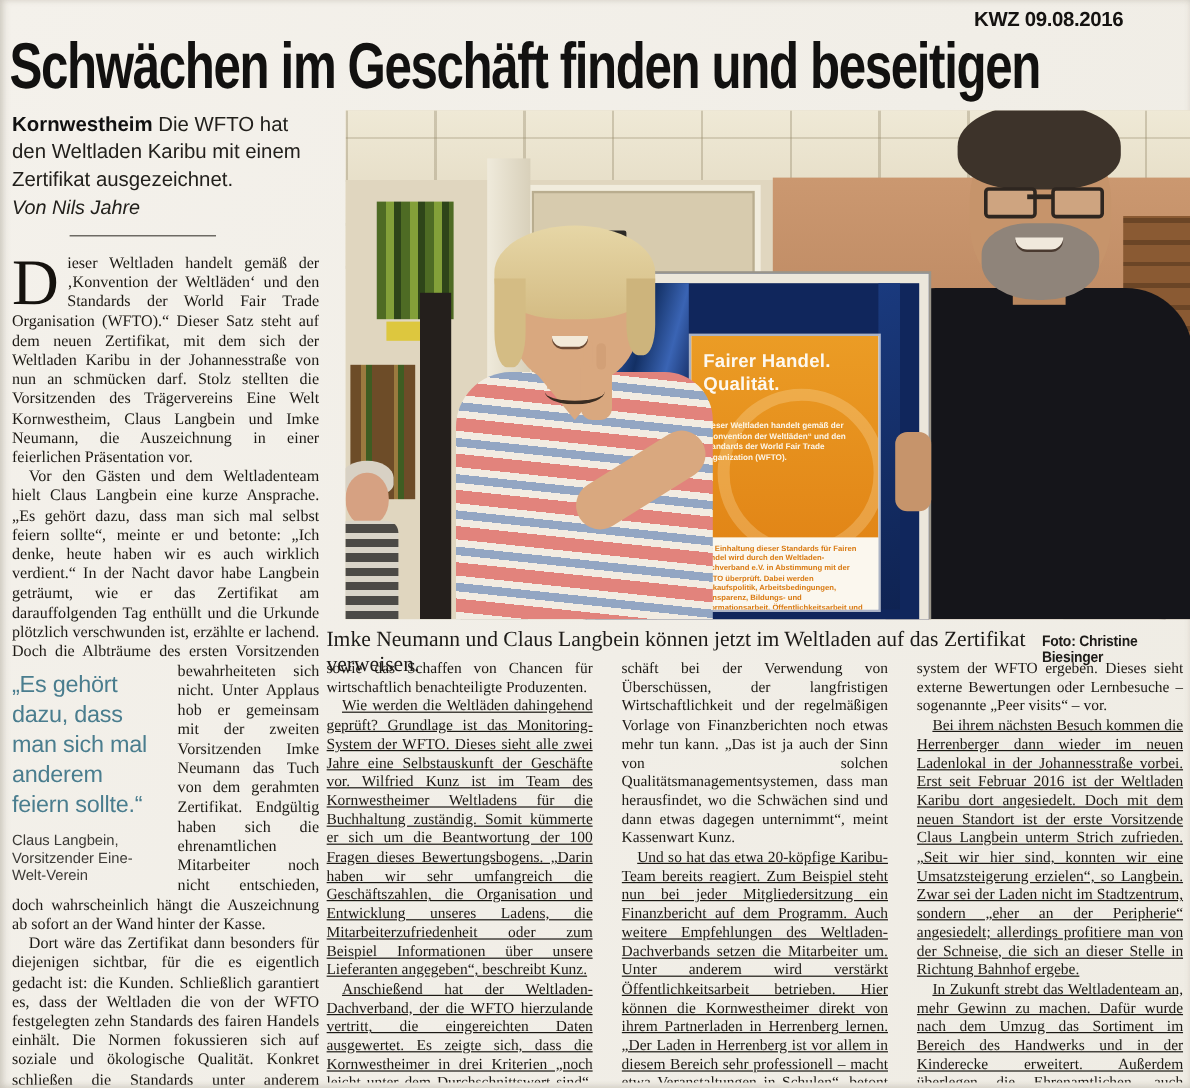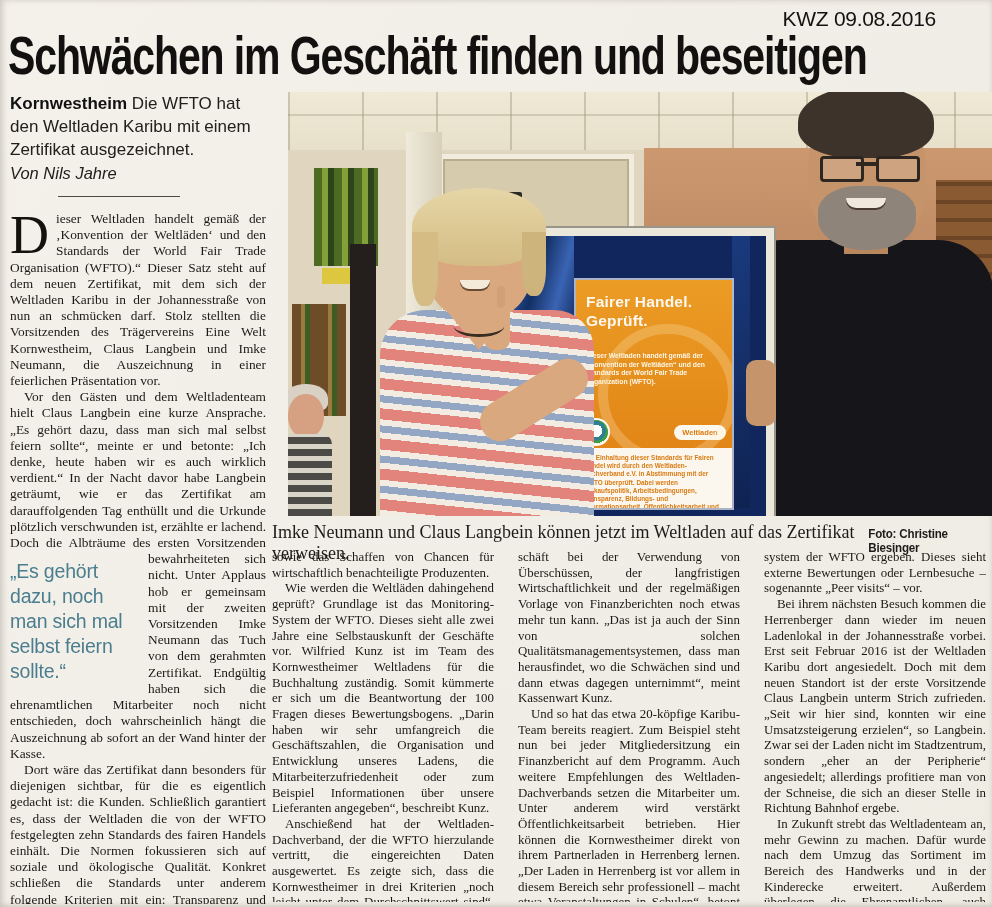--- a/index.html
+++ b/index.html
@@ -5,21 +5,21 @@
   html,body{margin:0;padding:0;background:#888;}
   .page{
     position:relative;width:992px;height:907px;margin:0 auto;
     background:linear-gradient(120deg,#f4f1eb 0%,#f1eee7 55%,#efece4 100%);
     overflow:hidden;color:#181512;
     font-family:"Liberation Serif", serif;
     box-shadow:inset 3px 0 6px rgba(90,80,60,.18), inset 0 -2px 5px rgba(90,80,60,.12);
   }
   .edition{
     position:absolute;top:7px;right:56px;
-    font-family:"Liberation Sans", sans-serif;font-weight:normal;font-size:21px;
+    font-family:"Liberation Sans", sans-serif;font-weight:bold;font-size:17px;
     letter-spacing:-.3px;color:#141210;
   }
   .headline{
     position:absolute;top:24px;left:8px;margin:0;
     font-family:"Liberation Sans", sans-serif;font-weight:bold;font-size:54px;
     letter-spacing:-1.5px;white-space:nowrap;color:#121110;
     transform:scaleX(.76);transform-origin:left top;
   }
   
   .leftcol{position:absolute;left:10px;top:92px;width:256px;height:812px;overflow:hidden;}
@@ -120,40 +120,43 @@
   .ph-woman-hand{left:196px;top:206px;width:26px;height:52px;background:#d9a87f;border-radius:8px 8px 10px 10px;z-index:7;}
   .ph-woman-fingers{left:198px;top:192px;width:8px;height:22px;background:#d9a87f;border-radius:4px;box-shadow:11px 2px 0 #d2a077;z-index:7;}
   
   .captionrow{position:absolute;left:272px;top:522px;width:714px;display:flex;justify-content:space-between;align-items:baseline;}
   .caption{font-size:18px;color:#1d1b18;}
   .credit{font-family:"Liberation Sans", sans-serif;font-weight:bold;font-size:12.6px;letter-spacing:-.2px;color:#1d1b18;transform:scaleX(.92);transform-origin:right;}
   
   .cols{position:absolute;left:272px;top:550px;width:714px;height:352px;display:flex;gap:24px;overflow:hidden;}
   .col{width:229px;overflow:hidden;}
   .col p{margin:0;font-size:12.9px;line-height:15.7px;text-align:justify;color:#1c1914;}
-  .col p + p{text-indent:13px;}
+  .col p + p{text-indent:13px;text-decoration:underline;}
 </style>
 </head>
 <body>
 
 <div class="page">
 
   <div class="edition">KWZ 09.08.2016</div>
 
   <h1 class="headline">Schwächen im Geschäft finden und beseitigen</h1>
 
   <div class="leftcol">
     <p class="lead"><b>Kornwestheim</b><span> Die WFTO hat den Weltladen Karibu mit einem Zertifikat ausgezeichnet.</span></p>
     <p class="byline">Von Nils Jahre</p>
     <div class="divider"></div>
 
     <p class="body"><span class="dropcap">D</span><span>ieser Weltladen handelt gemäß der ‚Konvention der Weltläden‘ und den Standards der World Fair Trade Organisation (WFTO).“ Dieser Satz steht auf dem neuen Zertifikat, mit dem sich der Weltladen Karibu in der Johannesstraße von nun an schmücken darf. Stolz stellten die Vorsitzenden des Trägervereins Eine Welt Kornwestheim, Claus Langbein und Imke Neumann, die Auszeichnung in einer feierlichen Präsentation vor.</span></p>
 
     <p class="body"><span>Vor den Gästen und dem Weltladenteam hielt Claus Langbein eine kurze Ansprache. „Es gehört dazu, dass man sich mal selbst feiern sollte“, meinte er und betonte: „Ich denke, heute haben wir es auch wirklich verdient.“ In der Nacht davor habe Langbein geträumt, wie er das Zertifikat am darauffolgenden Tag enthüllt und die Urkunde plötzlich verschwunden ist, erzählte er lachend. Doch die Albträume des ersten </span><span class="pullquote">
-          <span class="pq-text" style="display:block">„Es gehört dazu, noch man sich mal selbst feiern sollte.“</span>
+          <span class="pq-text" style="display:block">„Es gehört dazu, dass man sich mal anderem feiern sollte.“</span>
+          <span class="pq-attr" style="display:block">Claus Langbein,
+Vorsitzender Eine-
+Welt-Verein</span>
         </span><span>Vorsitzenden bewahrheiteten sich nicht. Unter Applaus hob er gemeinsam mit der zweiten Vorsitzenden Imke Neumann das Tuch von dem gerahmten Zertifikat. Endgültig haben sich die ehrenamtlichen Mitarbeiter noch nicht entschieden, doch wahrscheinlich hängt die Auszeichnung ab sofort an der Wand hinter der Kasse.</span></p>
 
     <p class="body"><span>Dort wäre das Zertifikat dann besonders für diejenigen sichtbar, für die es eigentlich gedacht ist: die Kunden. Schließlich garantiert es, dass der Weltladen die von der WFTO festgelegten zehn Standards des fairen Handels einhält. Die Normen fokussieren sich auf soziale und ökologische Qualität. Konkret schließen die Standards unter anderem folgende Kriterien mit ein: Transparenz und Verantwortlichkeit, gute Arbeitsbedingungen und Weiterbildung, faire Handelspraktiken, Umweltschutz, die Durchführung von Öffentlichkeitsarbeit</span></p>
   </div>
 
   <figure class="photo">
     <div class="ph ph-ceiling"></div>
     <div class="ph ph-wall-left"></div>
     <div class="ph ph-door1"></div>
     <div class="ph ph-speaker"></div>
@@ -187,27 +190,23 @@
     <div class="ph ph-midface-hair"></div>
     <div class="ph ph-midface"></div>
 
     <div class="ph ph-frame">
       <div class="ph ph-frame-glass"></div>
       <div class="ph ph-frame-glass2"></div>
       <div class="ph ph-poster">
         <div class="ph-poster-orange">
           <div class="cert-title">
             <span style="display:block">Fairer Handel.</span>
-            <span style="display:block">Geprüft.</span>
+            <span style="display:block">Qualität.</span>
           </div>
           <div class="cert-body">Dieser Weltladen handelt gemäß der „Konvention der Weltläden“ und den Standards der World Fair Trade Organization (WFTO).</div>
-          <div class="cert-logos">
-            <span class="cert-wfto"></span>
-            <span class="cert-weltladen">Weltladen</span>
-          </div>
         </div>
         <div class="cert-footer">Die Einhaltung dieser Standards für Fairen Handel wird durch den Weltladen-Dachverband e.V. in Abstimmung mit der WFTO überprüft. Dabei werden Einkaufspolitik, Arbeitsbedingungen, Transparenz, Bildungs- und Informationsarbeit, Öffentlichkeitsarbeit und Umweltschutz</div>
       </div>
     </div>
     <div class="ph ph-man-hand"></div>
 
     <div class="ph ph-woman-torso"></div>
     <div class="ph ph-woman-arm"></div>
     <div class="ph ph-woman-neck"></div>
     <div class="ph ph-woman-neckline"></div>

